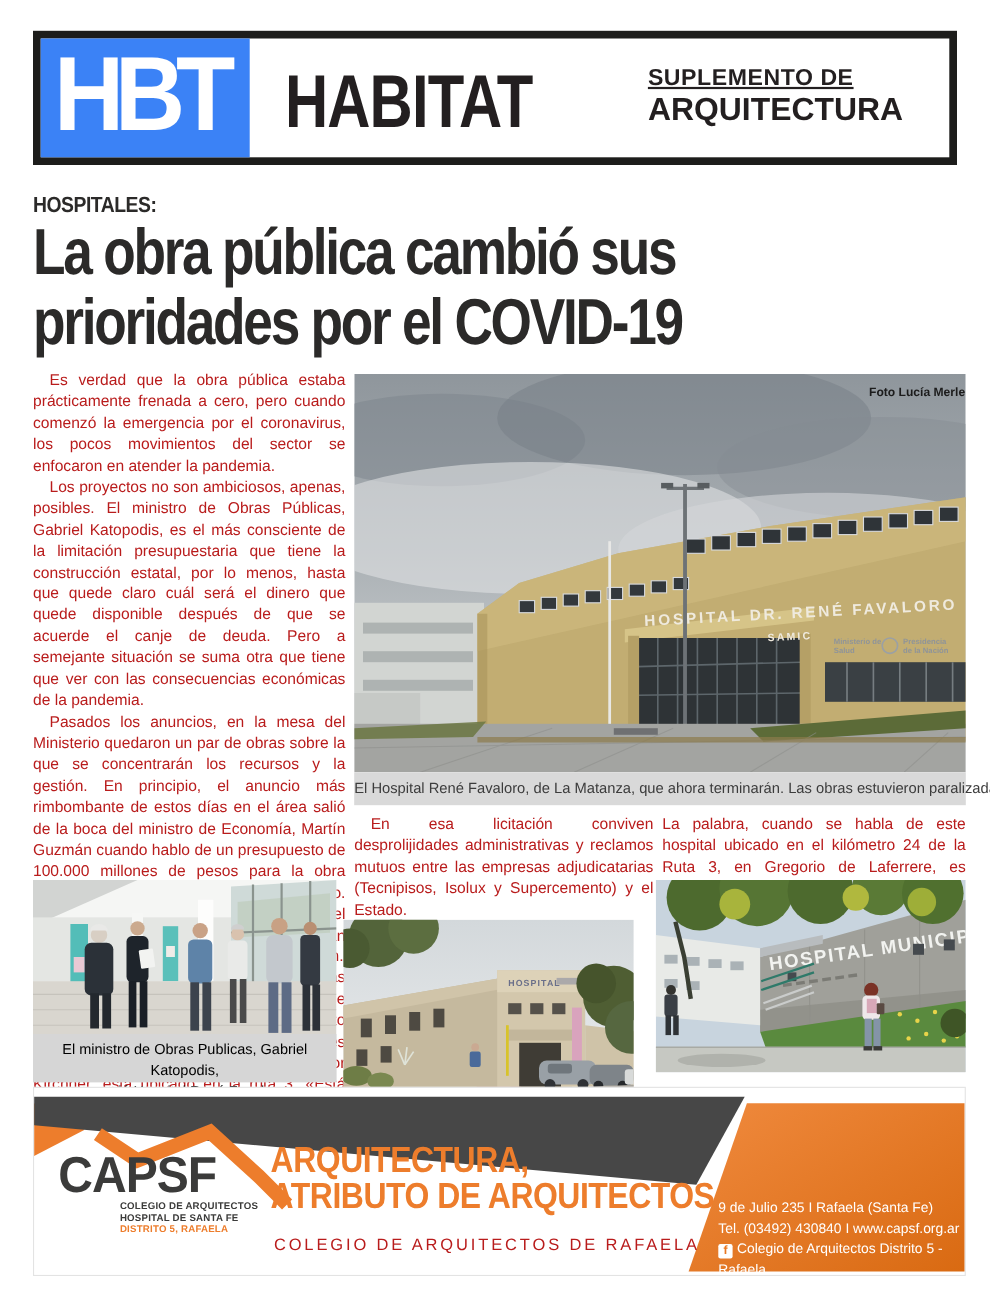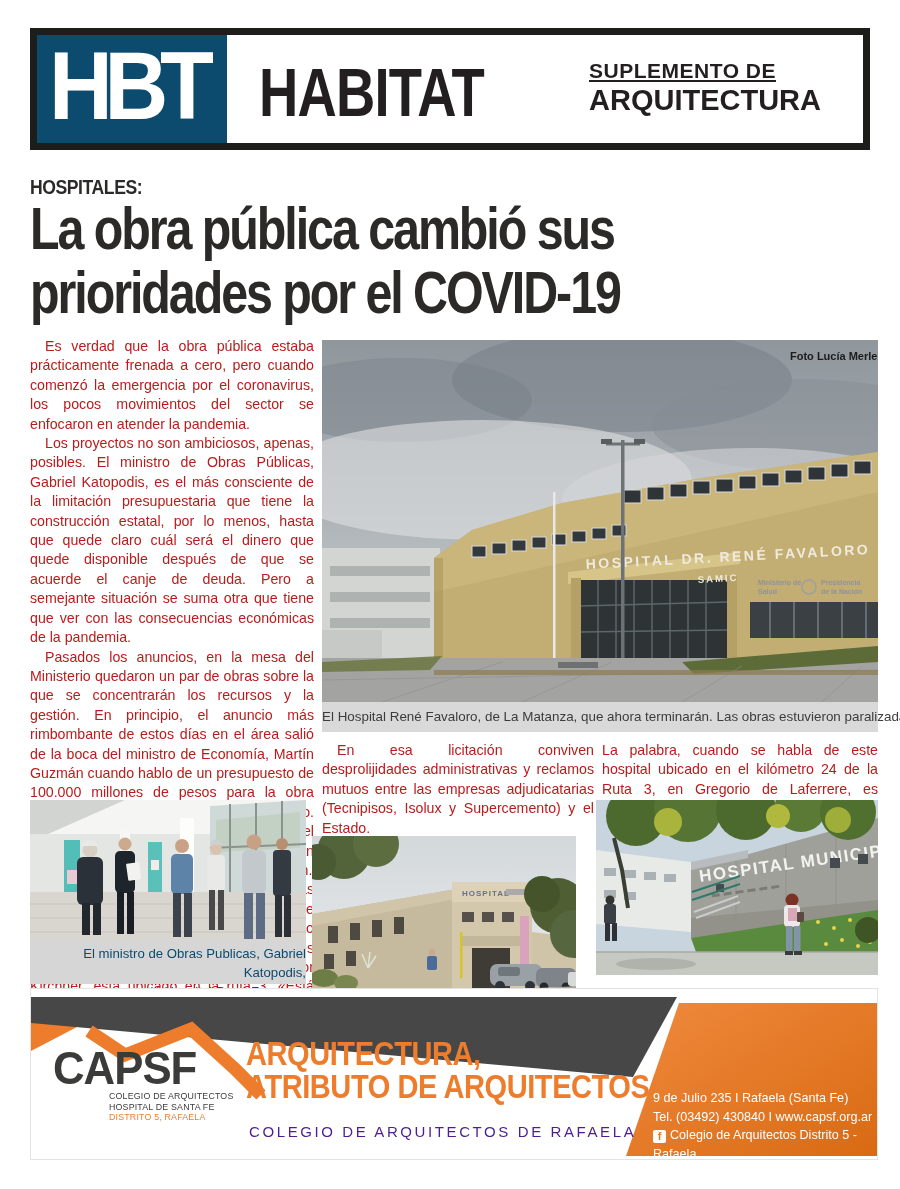--- a/index.html
+++ b/index.html
@@ -2,21 +2,21 @@
 <html><head>
 <meta charset="utf-8">
 <style>
   html,body{margin:0;padding:0;background:#ffffff;}
   .page{position:relative;width:900px;height:1189px;background:#ffffff;overflow:hidden;
         font-family:"Liberation Sans",sans-serif;}
 
   
   .masthead{position:absolute;left:30px;top:28px;width:840px;height:122px;
             border:7px solid #1d1d1b;background:#fff;box-sizing:border-box;}
-  .hbt-block{position:absolute;left:0;top:0;width:190px;height:108px;background:#0c4a6e;}
+  .hbt-block{position:absolute;left:0;top:0;width:190px;height:108px;background:#3b82f6;}
   .hbt-text{position:absolute;left:12px;top:-4px;color:#fff;font-weight:bold;font-size:96px;
             letter-spacing:-9px;transform:scaleX(0.92);transform-origin:0 0;}
   .habitat{position:absolute;left:222px;top:18px;color:#231f20;font-weight:bold;font-size:68px;
            letter-spacing:-1px;transform:scaleX(0.80);transform-origin:0 0;white-space:nowrap;}
   .suplemento{position:absolute;left:552px;top:24px;color:#231f20;font-weight:bold;}
   .suplemento .l1{font-size:21px;letter-spacing:0.5px;text-decoration:underline;}
   .suplemento .l2{font-size:29px;letter-spacing:0px;margin-top:1px;}
 
   
   .kicker{position:absolute;left:30px;top:176px;color:#2b2a29;font-weight:bold;font-size:20px;
@@ -31,38 +31,38 @@
               text-indent:15px;}
   .cont-mid{position:absolute;left:322px;top:741px;width:272px;}
   .cont-right{position:absolute;left:602px;top:741px;width:276px;}
 
   
   .photo-main{position:absolute;left:322px;top:340px;width:556px;height:362px;overflow:hidden;}
   .caption-bar{position:absolute;left:322px;top:702px;width:556px;height:30px;background:#d9d9d9;
                color:#3c3c3c;font-size:13.4px;line-height:30px;text-align:center;white-space:nowrap;}
   .photo-b-left{position:absolute;left:30px;top:800px;width:276px;height:140px;overflow:hidden;}
   .caption-box{position:absolute;left:30px;top:940px;width:276px;height:44px;background:#d6d6d6;
-               color:#0c4a6e;font-size:13.2px;line-height:19px;text-align:right;padding-top:4px;
+               color:#000000;font-size:13.2px;line-height:19px;text-align:center;padding-top:4px;
                box-sizing:border-box;}
   .photo-b-mid{position:absolute;left:312px;top:836px;width:264px;height:175px;overflow:hidden;}
   .photo-b-right{position:absolute;left:596px;top:800px;width:282px;height:175px;overflow:hidden;}
 
   
   .footer{position:absolute;left:30px;top:988px;width:848px;height:172px;background:#fff;
           border:1px solid #e3e3e3;box-sizing:border-box;}
   .footer svg.deco{position:absolute;left:0;top:0;}
   .capsf-text{position:absolute;left:22px;top:52px;color:#3b3b3a;font-weight:bold;font-size:46px;
               letter-spacing:-1px;transform:scaleX(0.95);transform-origin:0 0;}
-  .capsf-sub{position:absolute;left:78px;top:102px;text-align:left;font-weight:normal;
+  .capsf-sub{position:absolute;left:78px;top:102px;text-align:left;font-weight:bold;
              font-size:8.8px;line-height:10.5px;color:#3b3b3a;letter-spacing:0.2px;}
   .capsf-sub .dist{color:#ed7d2c;}
   .slogan{position:absolute;left:215px;top:48px;color:#ed7d2c;font-weight:bold;font-size:33px;
           line-height:33px;letter-spacing:-0.5px;transform:scaleX(0.88);transform-origin:0 0;
           white-space:nowrap;}
-  .footer-sub{position:absolute;left:218px;top:134px;color:#4c1d95;font-size:15px;
+  .footer-sub{position:absolute;left:218px;top:134px;color:#b91c1c;font-size:15px;
               letter-spacing:2.6px;white-space:nowrap;}
   .contact{position:absolute;left:622px;top:100px;color:#ffffff;font-size:12.6px;line-height:18.5px;}
   .fb{display:inline-block;width:13px;height:13px;background:#ffffff;color:#e87722;border-radius:2px;
       font-weight:bold;font-size:11px;line-height:13px;text-align:center;margin-right:4px;
       vertical-align:-1px;}
 </style>
 </head>
 <body>
 
 <div class="page">

